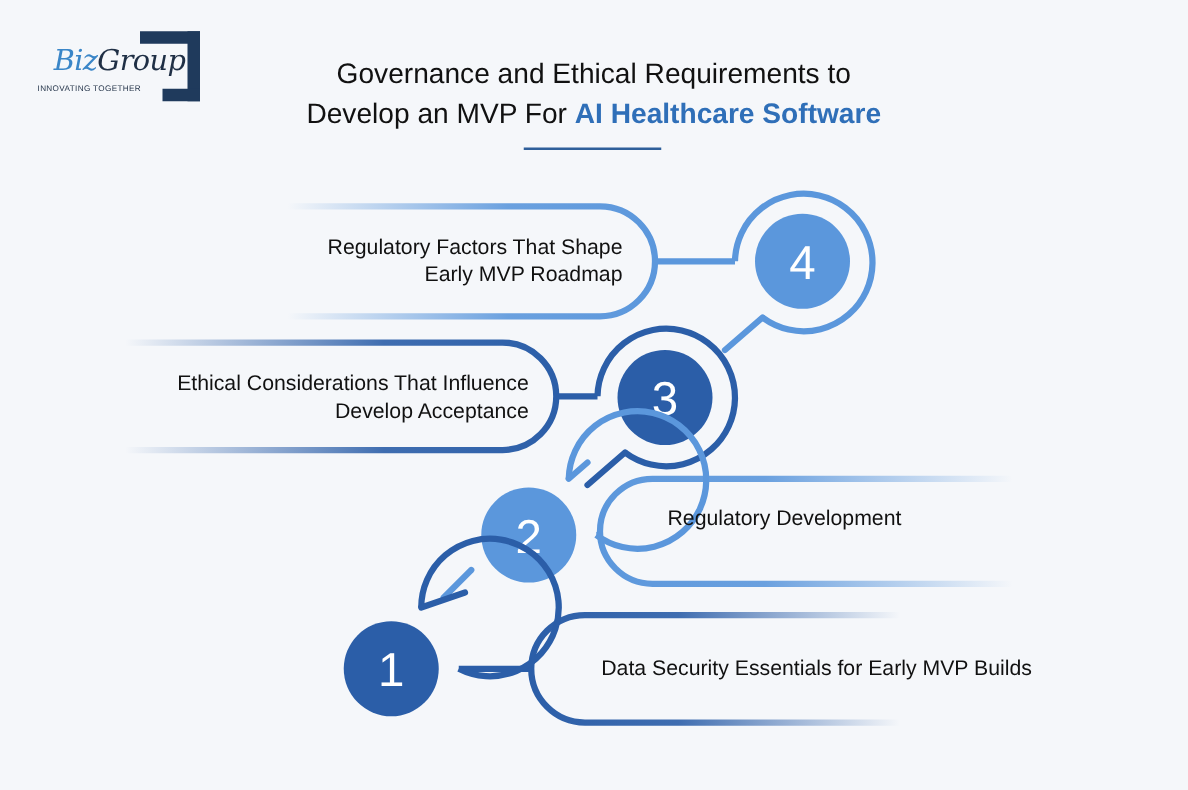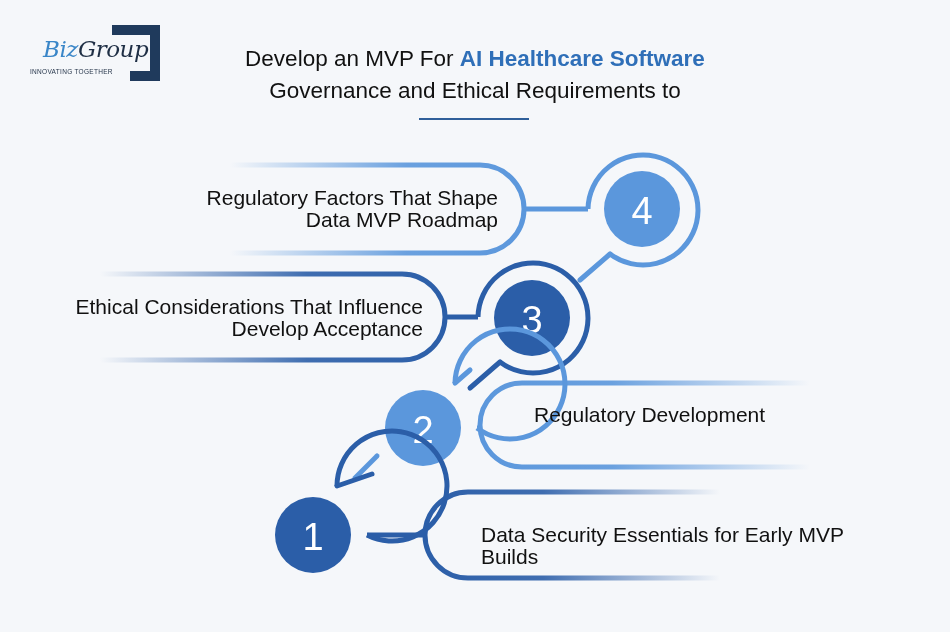--- a/index.html
+++ b/index.html
@@ -8,38 +8,38 @@
   .logo-box2 { position: absolute; left: 128px; top: 3px; width: 10px; height: 56px; background: #1f3a5c; }
   .logo-box3 { position: absolute; left: 90px; top: 3px; width: 48px; height: 10px; background: #1f3a5c; }
   .logo-box4 { position: absolute; left: 108px; top: 49px; width: 30px; height: 10px; background: #1f3a5c; }
   .logo-text { position: absolute; left: 21px; top: 14px; font-family: "DejaVu Serif", "Liberation Serif", serif; font-style: italic; font-size: 23px; color: #1f2f45; letter-spacing: -0.5px; }
   .logo-text .biz { color: #3a86c8; }
   .logo-tag { position: absolute; left: 8px; top: 46px; font-size: 6.5px; color: #1f2f45; letter-spacing: 0.3px; font-family: "Liberation Sans", sans-serif; }
   .title { position: absolute; left: 200px; top: 43px; width: 550px; text-align: center; font-family: "Liberation Sans", sans-serif; font-size: 22.5px; line-height: 32px; color: #111; }
   .title .hl { color: #2f6fb8; font-weight: bold; }
   .title-rule { position: absolute; left: 419px; top: 118px; width: 110px; height: 2px; background: #2f5f9a; }
   svg.diagram { position: absolute; left: 0; top: 0; }
-  .label { position: absolute; font-family: "Liberation Sans", sans-serif; font-size: 21px; line-height: 22px; color: #111; }
+  .label { position: absolute; font-family: "Liberation Sans", sans-serif; font-size: 17px; line-height: 22px; color: #111; }
   .label.right { text-align: right; }
   .num { font-family: "Liberation Sans", sans-serif; font-size: 38px; fill: #fff; text-anchor: middle; dominant-baseline: central; }
 </style>
 </head>
 <body>
 
 <div class="logo">
   <div class="logo-box3"></div>
   <div class="logo-box2"></div>
   <div class="logo-box4"></div>
   <div class="logo-text"><span class="biz">Biz</span><span>Group</span></div>
   <div class="logo-tag">INNOVATING TOGETHER</div>
 </div>
 
 <div class="title">
+  <div>Governance and Ethical Requirements to</div>
   <div><span>Develop an MVP For </span><span class="hl">AI Healthcare Software</span></div>
-  <div>Governance and Ethical Requirements to</div>
 </div>
 <div class="title-rule"></div>
 
 <svg class="diagram" width="950" height="632" viewBox="0 0 950 632">
   <defs>
     <linearGradient id="gL4" x1="0" x2="1" y1="0" y2="0">
         <stop offset="0" stop-color="#5b97dc" stop-opacity="0"></stop>
         <stop offset="0.6" stop-color="#5b97dc" stop-opacity="0.9"></stop>
         <stop offset="1" stop-color="#5b97dc"></stop>
       </linearGradient>
@@ -105,21 +105,21 @@
   <g>
     <path d="M 367 535 A 55 55 0 1 0 337 486" fill="none" stroke="#2b5ea8" stroke-width="5"></path>
     <line x1="337" y1="486" x2="372" y2="474" stroke="#2b5ea8" stroke-width="5" stroke-linecap="round"></line>
     <circle cx="313" cy="535" r="38" fill="#2b5ea8"></circle>
     <text class="num" x="313" y="537">1</text>
   </g>
 </svg>
 
 <div class="label right" style="left:180px; top:187px; width:318px;">
   <div>Regulatory Factors That Shape</div>
-  <div>Data MVP Roadmap</div>
+  <div>Early MVP Roadmap</div>
 </div>
 
 <div class="label right" style="left:60px; top:296px; width:363px;">
   <div>Ethical Considerations That Influence</div>
   <div>Develop Acceptance</div>
 </div>
 
 <div class="label" style="left:534px; top:404px; width:340px;">
   <div>Regulatory Development</div>
 </div>

